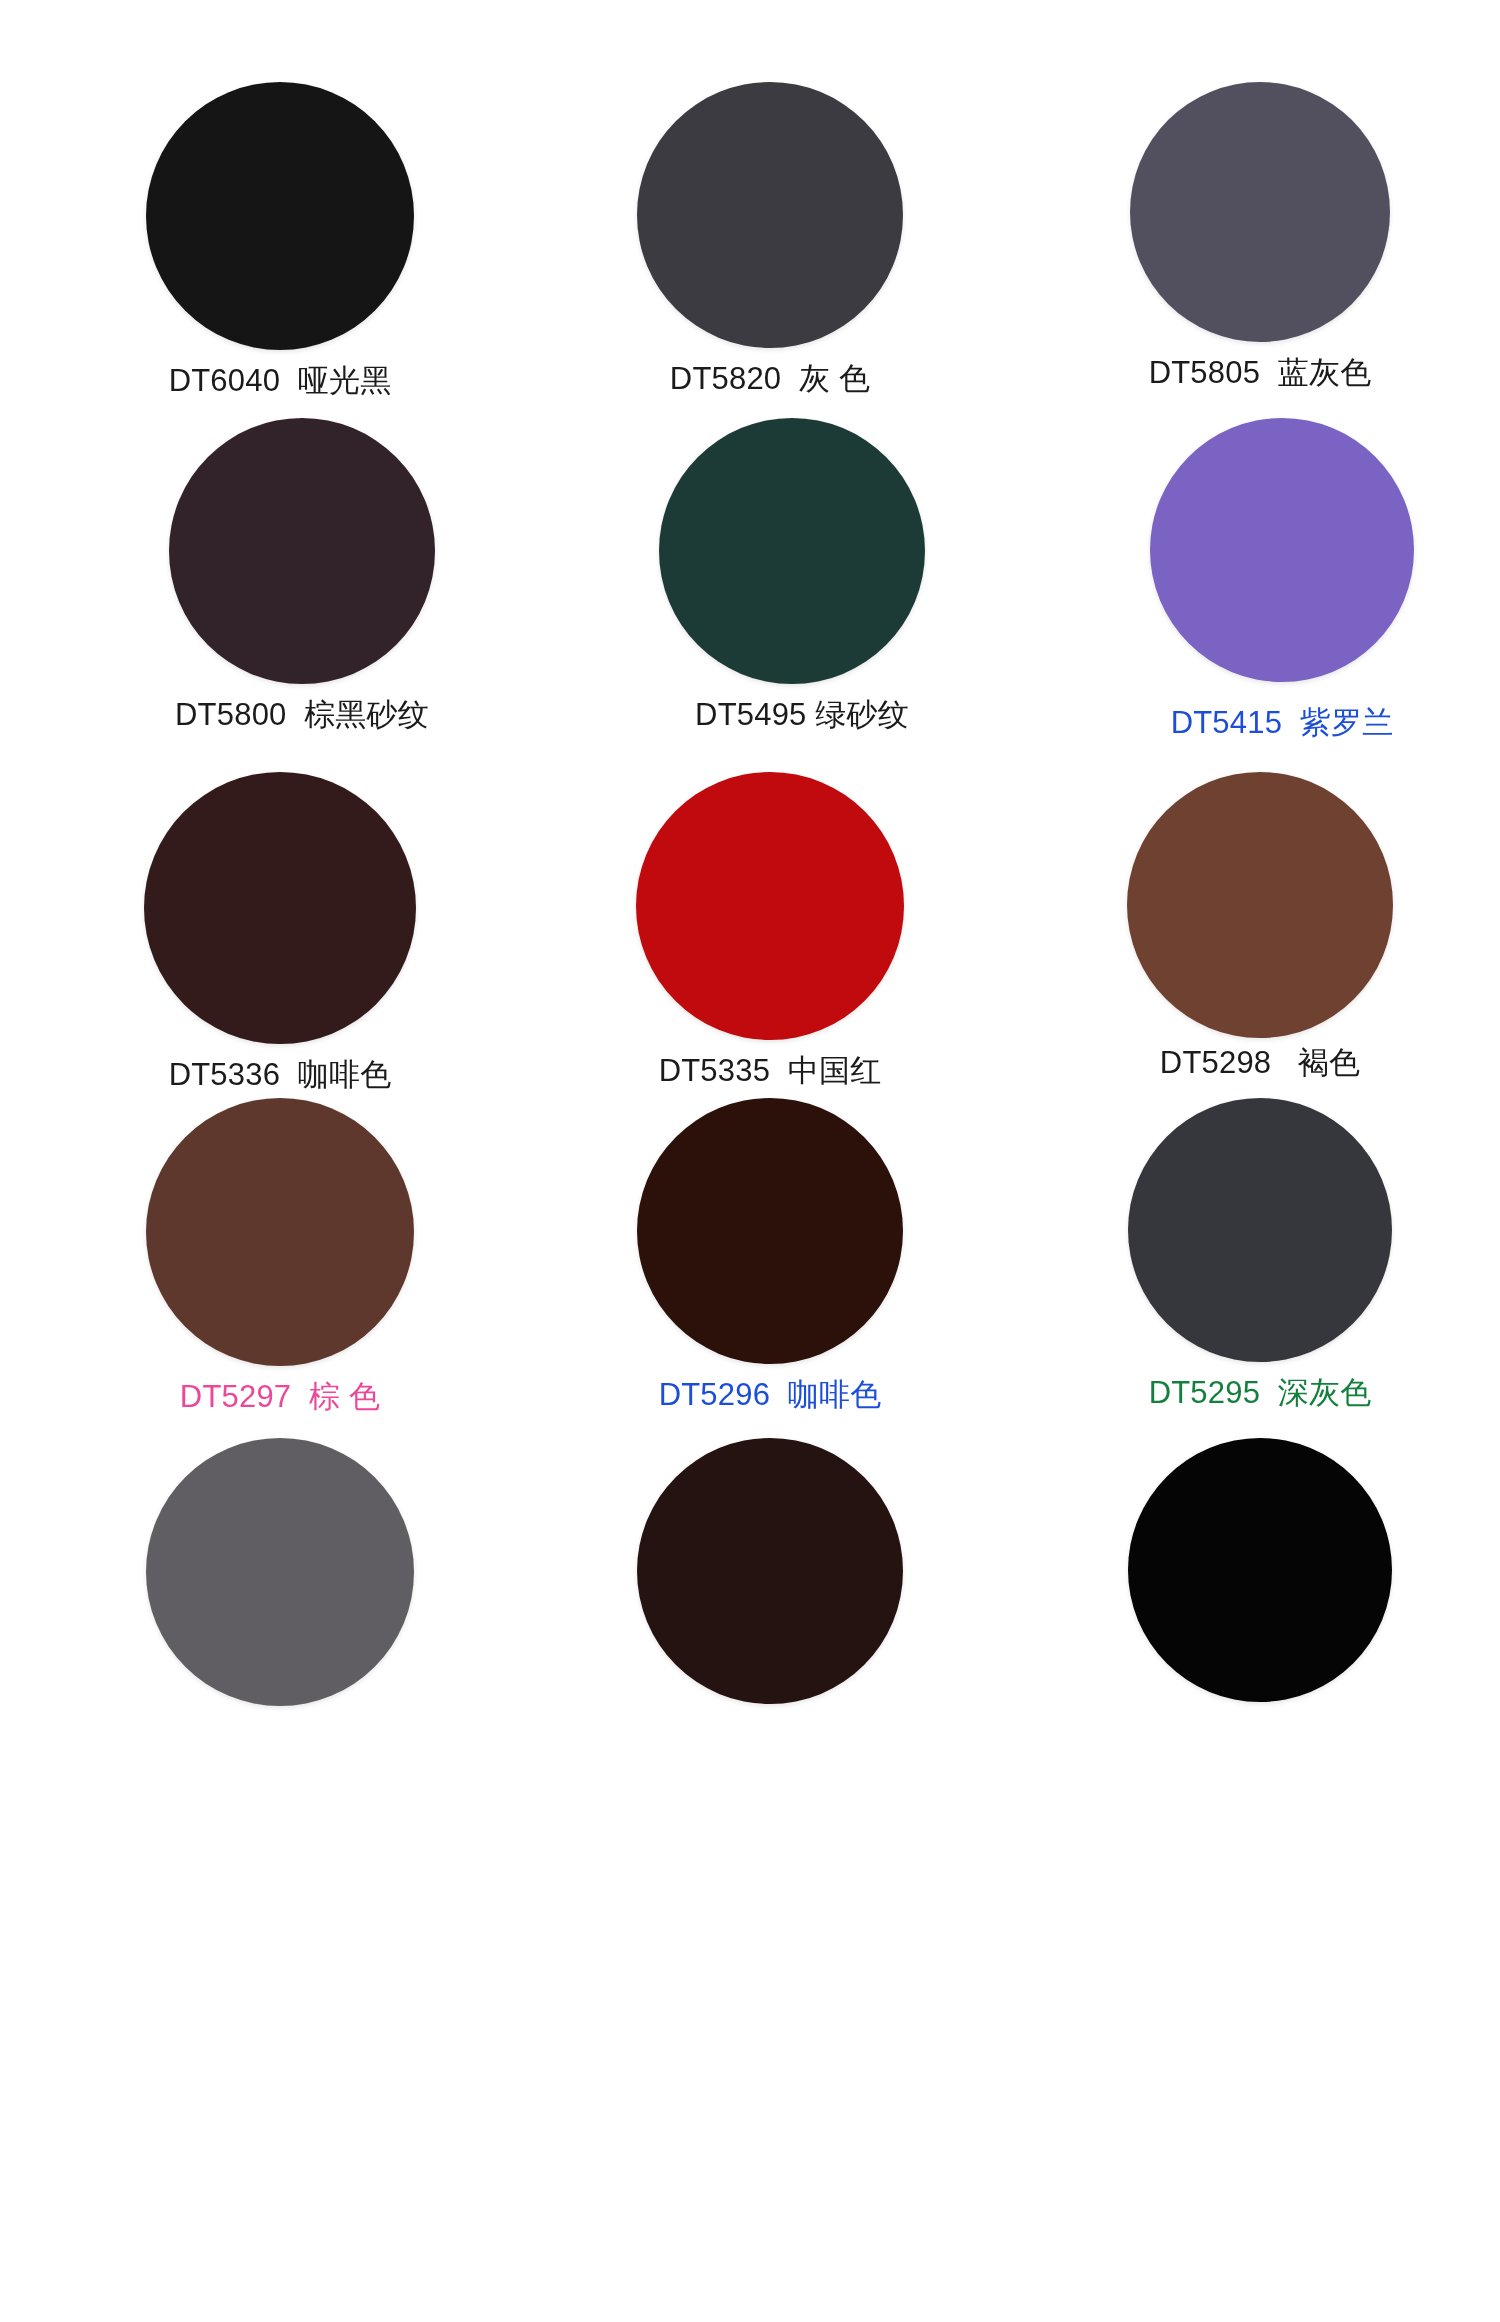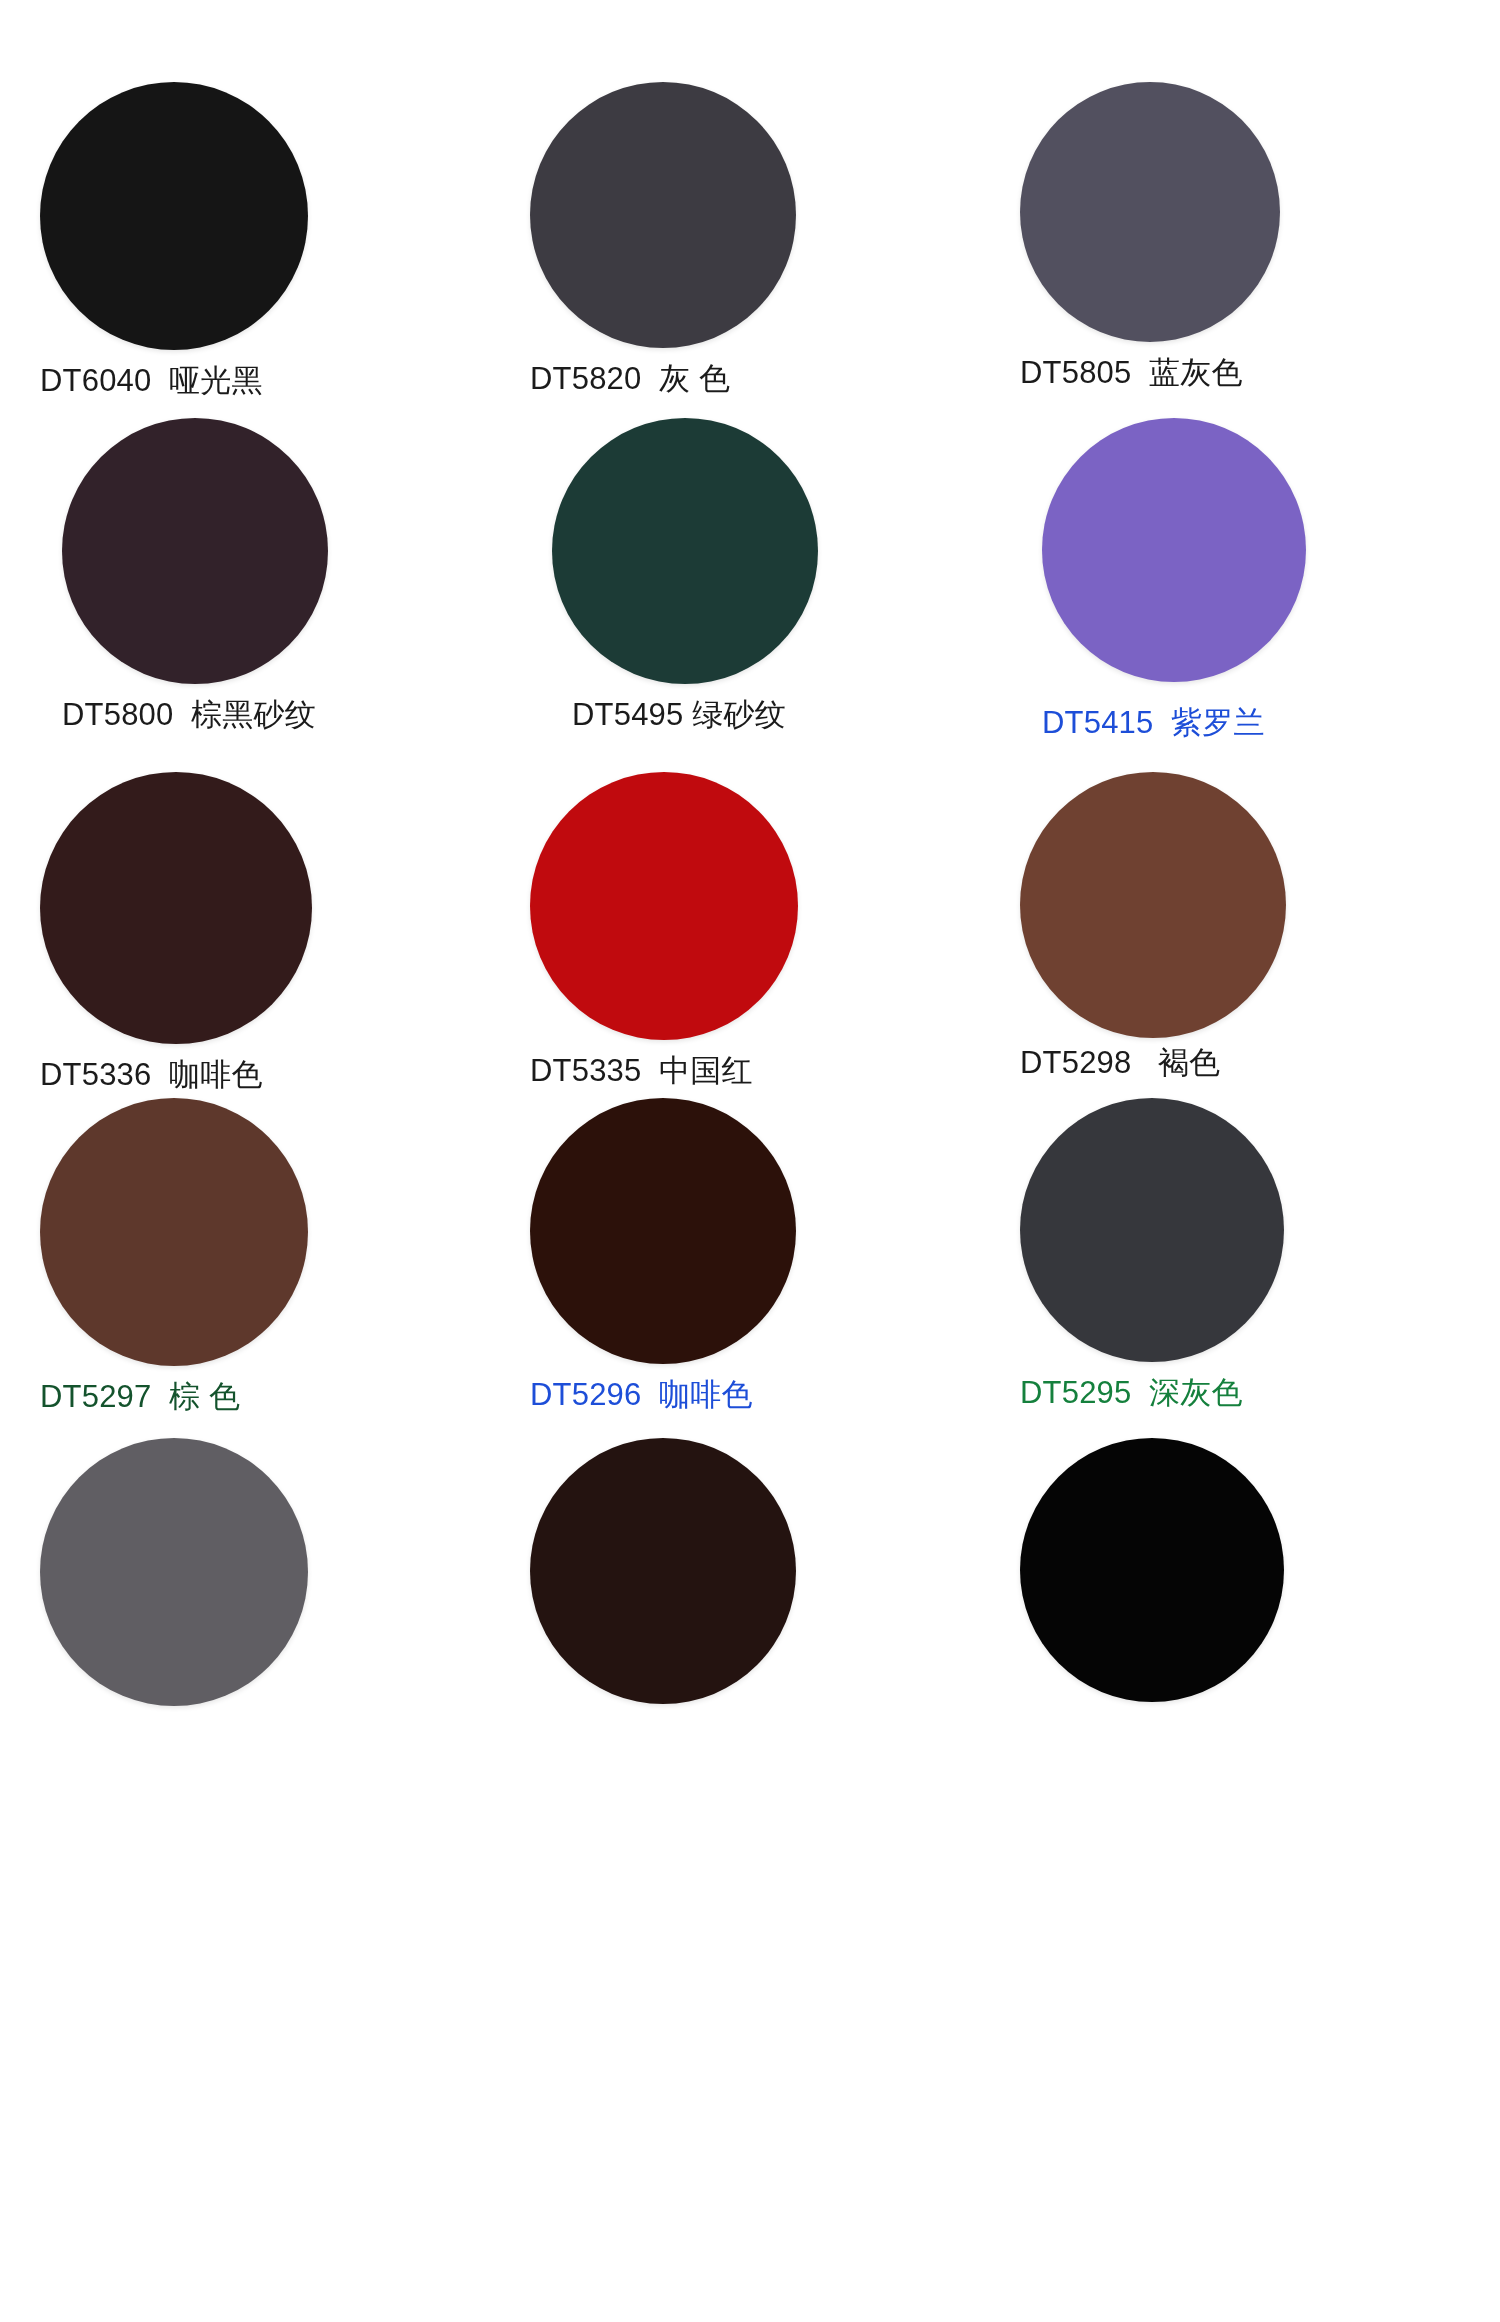--- a/index.html
+++ b/index.html
@@ -31,21 +31,21 @@
     display: flex;
     flex-direction: row;
     justify-content: flex-start;
   }
 
   .swatch-cell {
     position: relative;
     width: 480px;
     display: flex;
     flex-direction: column;
-    align-items: flex-start;
+    align-items: center;
   }
 
   .swatch-disc {
     border-radius: 50%;
     display: block;
     box-shadow: 0 2px 5px rgba(0,0,0,0.10);
   }
 
   .swatch-label {
     margin-top: 14px;
@@ -120,21 +120,21 @@
     </div>
     <div class="swatch-cell col-3 nudge-down-xs">
       <div class="swatch-disc" style="background: rgb(111, 65, 49); width: 266px; height: 266px;"></div>
       <div class="swatch-label" style="color: rgb(27, 27, 27);">DT5298   褐色</div>
     </div>
   </div>
 
   <div class="swatch-row" id="row-4">
     <div class="swatch-cell col-1">
       <div class="swatch-disc" style="background: rgb(94, 56, 44); width: 268px; height: 268px;"></div>
-      <div class="swatch-label" style="color: #14532d;">DT5297  棕 色</div>
+      <div class="swatch-label" style="color: #ec4899;">DT5297  棕 色</div>
     </div>
     <div class="swatch-cell col-2">
       <div class="swatch-disc" style="background: rgb(44, 17, 10); width: 266px; height: 266px;"></div>
       <div class="swatch-label" style="color: #1d4ed8;">DT5296  咖啡色</div>
     </div>
     <div class="swatch-cell col-3">
       <div class="swatch-disc" style="background: rgb(54, 55, 60); width: 264px; height: 264px;"></div>
       <div class="swatch-label" style="color: #15803d;">DT5295  深灰色</div>
     </div>
   </div>

